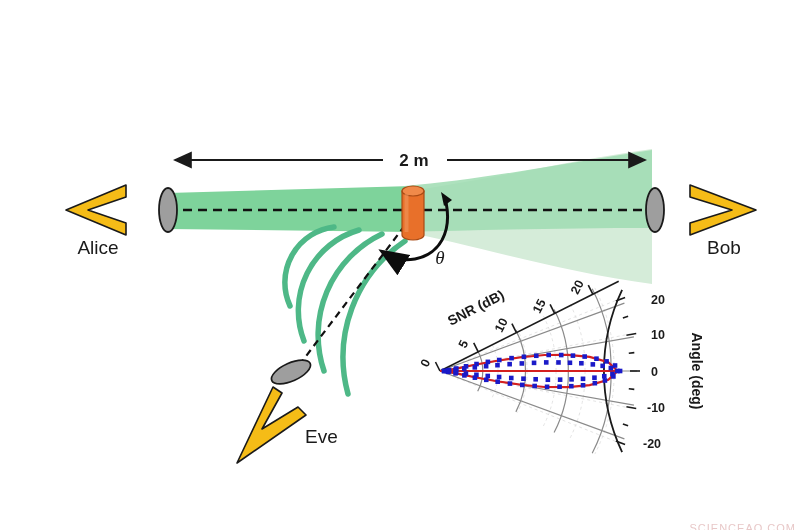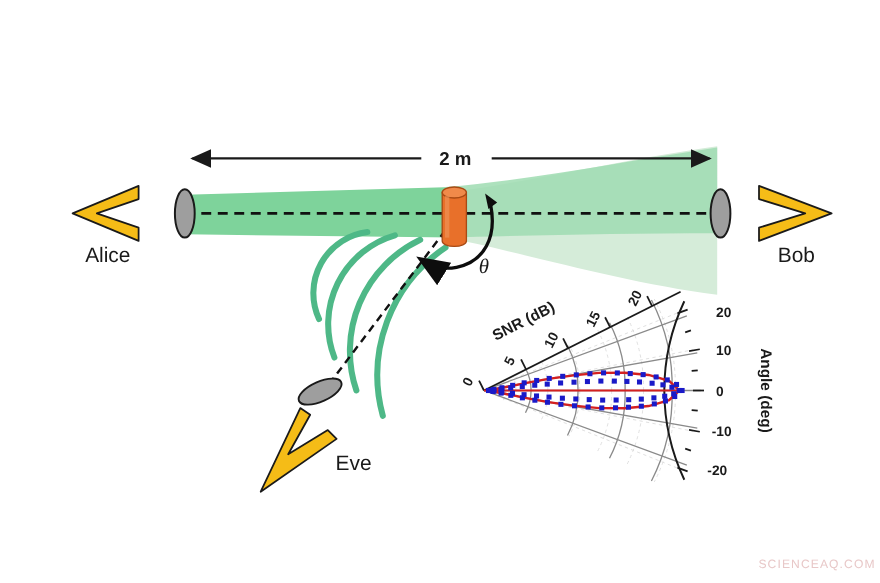--- a/index.html
+++ b/index.html
@@ -3,21 +3,21 @@
 <meta charset="utf-8">
 <style>
   html,body{margin:0;padding:0;}
   body{
     width:800px;height:530px;
     background:#ffffff;
     font-family:"Liberation Sans", sans-serif;
     overflow:hidden;
     position:relative;
   }
-  #stage{position:absolute;left:0;top:0;width:800px;height:476px;}
+  #stage{position:absolute;left:0;top:16px;width:800px;height:476px;}
   svg{display:block;}
   .lbl{font-family:"Liberation Sans", sans-serif;fill:#1a1a1a;}
   .name-lbl{font-size:19px;}
   .dist-lbl{font-size:17px;font-weight:bold;}
   .theta-lbl{font-size:19px;font-style:italic;font-family:"Liberation Serif", serif;}
   .polar-tick{font-size:12.5px;font-weight:bold;}
   .polar-axis-title{font-size:14px;font-weight:bold;}
   .watermark{font-size:11px;fill:#e8c8c8;letter-spacing:1px;font-family:"Liberation Sans",sans-serif;}
 </style>
 </head>

